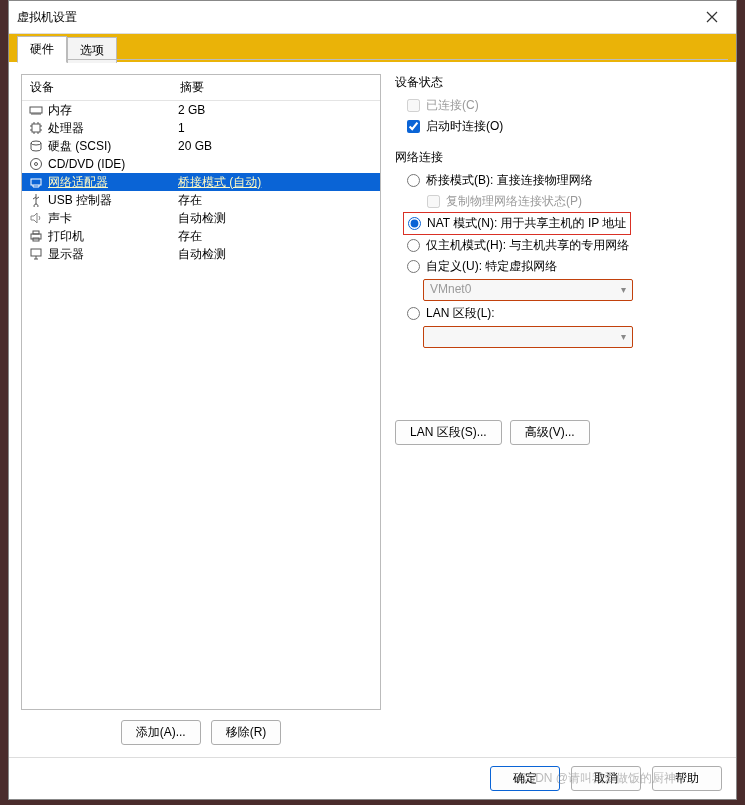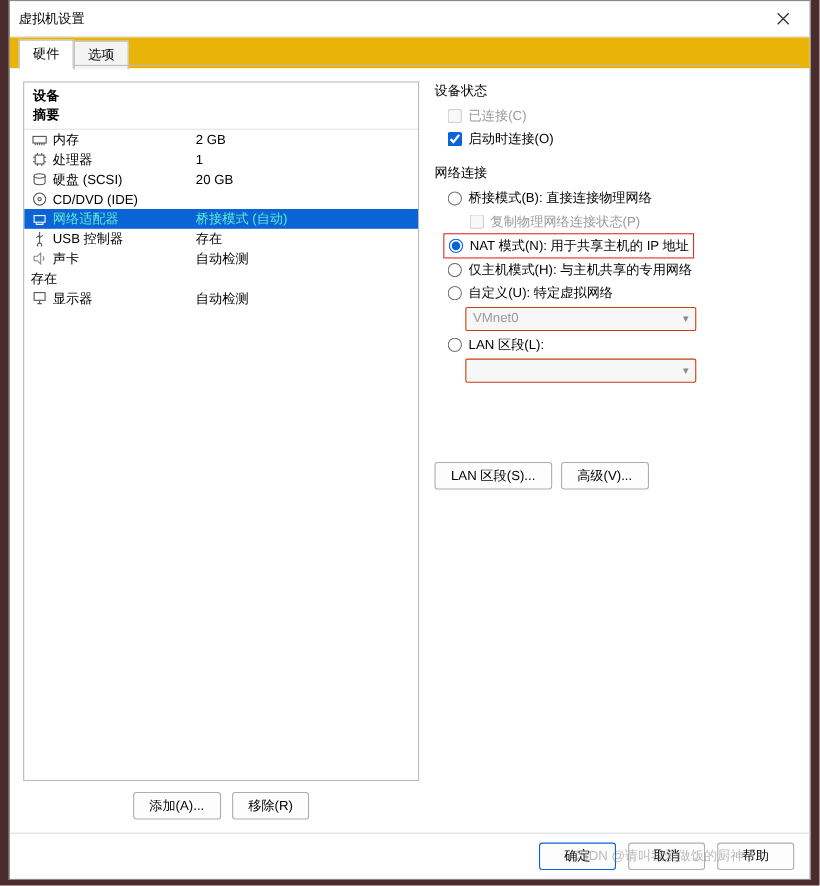--- a/index.html
+++ b/index.html
@@ -76,38 +76,38 @@
     .hw-list-wrap {
       flex: 1;
       border: 1px solid #bbb;
       background: #fff;
       overflow: hidden;
     }
     .hw-header {
       display: flex;
       padding: 4px 8px;
       border-bottom: 1px solid #e4e4e4;
-      font-weight: bold;
+      font-weight: normal;
       color: #000;
-      flex-direction: column;
     }
     .col-dev { width: 150px; }
     .col-sum { flex: 1; }
     .hw-row {
       display: flex;
       align-items: center;
       padding: 2px 4px 2px 6px;
       cursor: pointer;
       height: 18px;
       white-space: nowrap;
       overflow: hidden;
     }
     .hw-row.selected {
       background: #0a64d6;
-      color: #5eead4;
+      color: #fef9c3;
+      text-decoration: underline;
     }
     .hw-icon {
       width: 16px; height: 16px;
       margin-right: 4px;
       display: inline-flex; align-items: center; justify-content: center;
       flex-shrink: 0;
     }
     .hw-row .col-dev { display: flex; align-items: center; }
     .hw-btns {
       display: flex;
@@ -312,20 +312,30 @@
                   <path d="M2 5v4h3l3 3V2L5 5H2z" fill="none" stroke="#888"></path>
                   <path d="M10 5a3 3 0 0 1 0 4" fill="none" stroke="#888"></path>
                 </svg>
               </span>
             <span>声卡</span>
           </div>
           <div class="col-sum">自动检测</div>
         </div>
 
         <div class="hw-row">
+          <div class="col-dev">
+            <span class="hw-icon">
+                <svg width="14" height="14" viewBox="0 0 14 14">
+                  <rect x="2" y="5" width="10" height="5" fill="none" stroke="#555"></rect>
+                  <rect x="4" y="2" width="6" height="3" fill="none" stroke="#555"></rect>
+                  <rect x="4" y="9" width="6" height="3" fill="none" stroke="#555"></rect>
+                </svg>
+              </span>
+            <span>打印机</span>
+          </div>
           <div class="col-sum">存在</div>
         </div>
 
         <div class="hw-row">
           <div class="col-dev">
             <span class="hw-icon">
                 <svg width="14" height="14" viewBox="0 0 14 14">
                   <rect x="2" y="2" width="10" height="7" fill="none" stroke="#555"></rect>
                   <path d="M5 12h4M7 9v3" stroke="#555"></path>
                 </svg>

